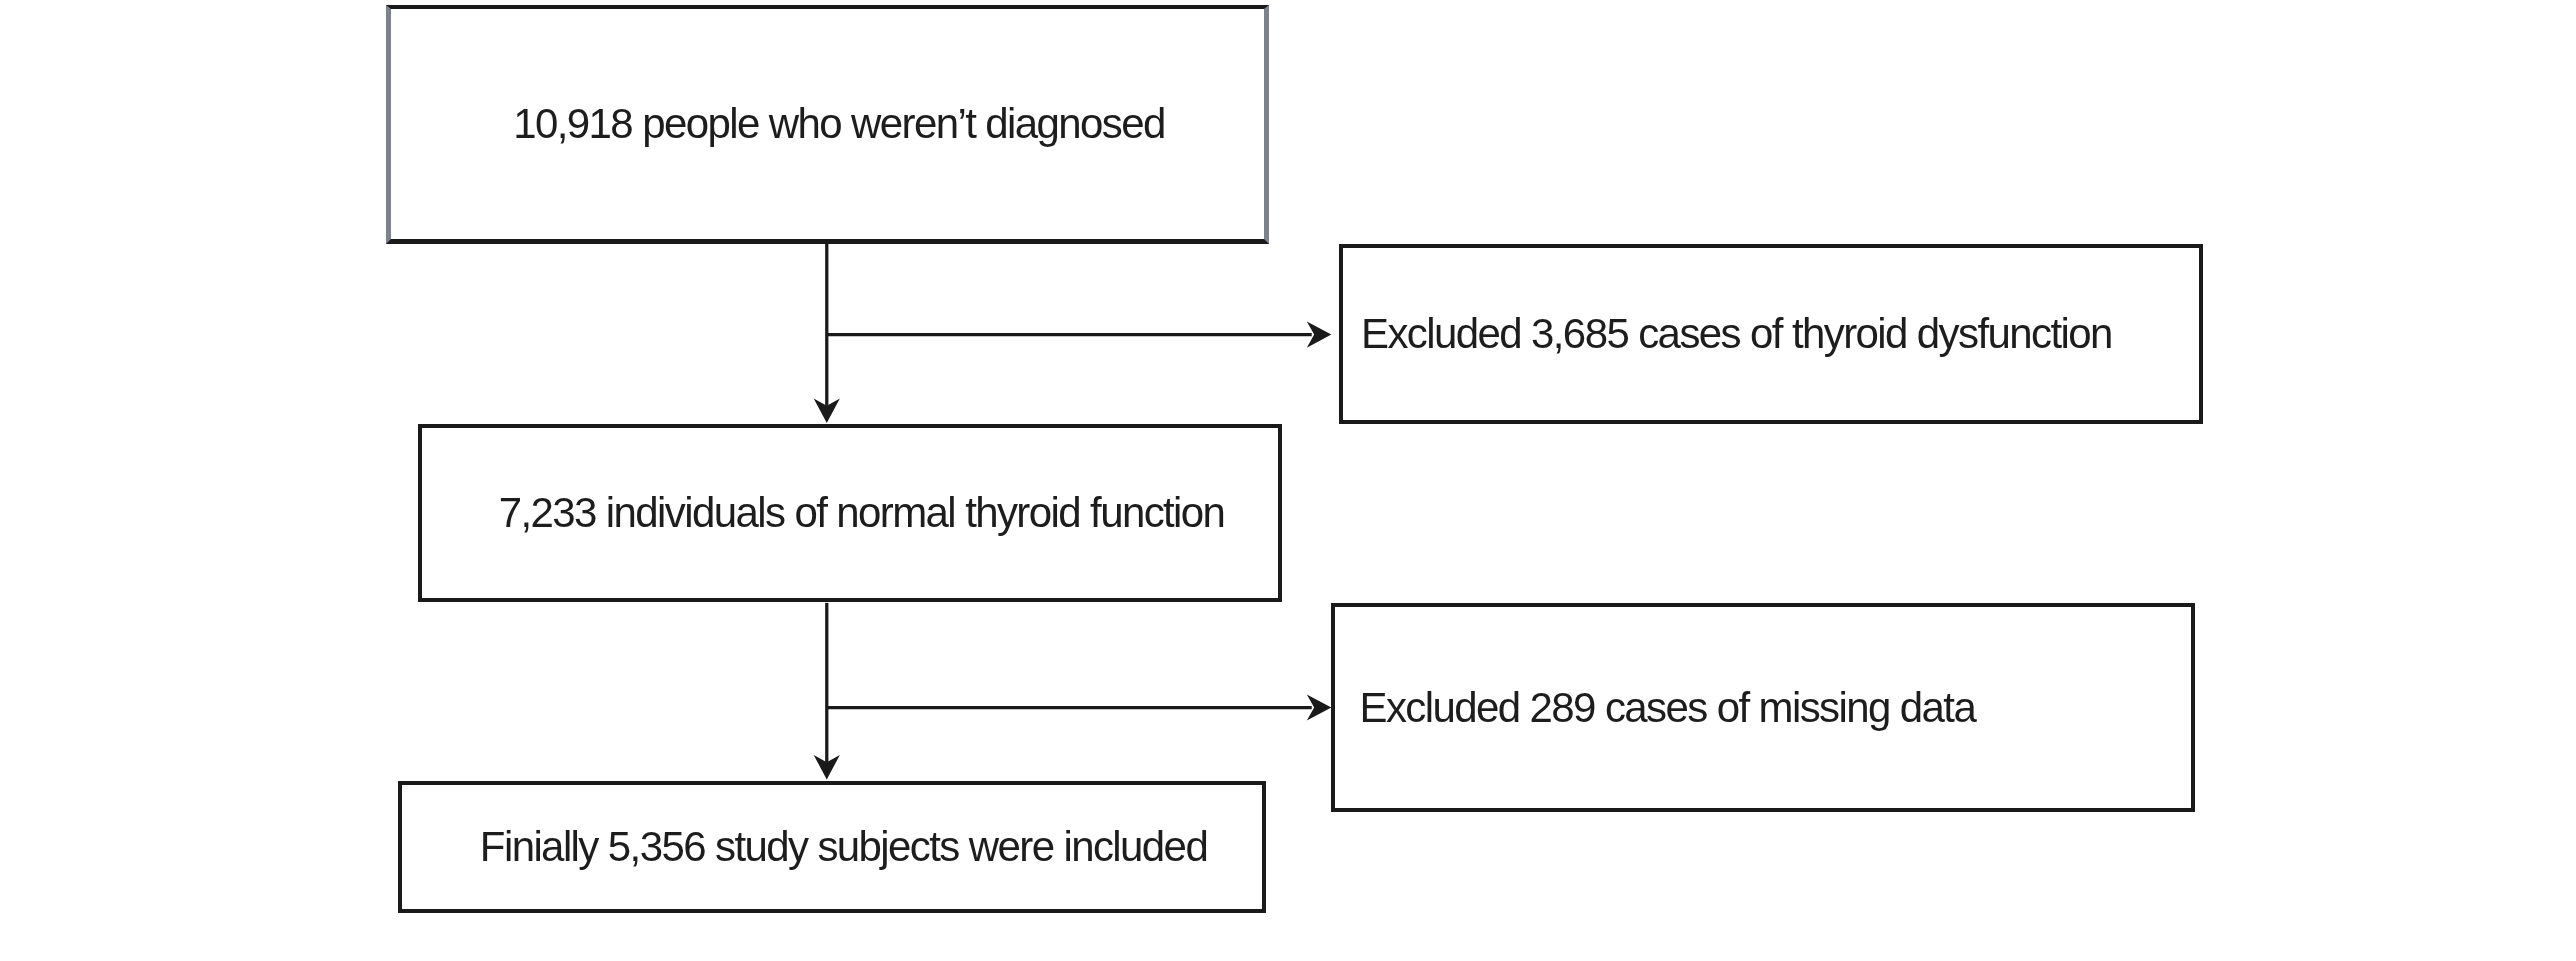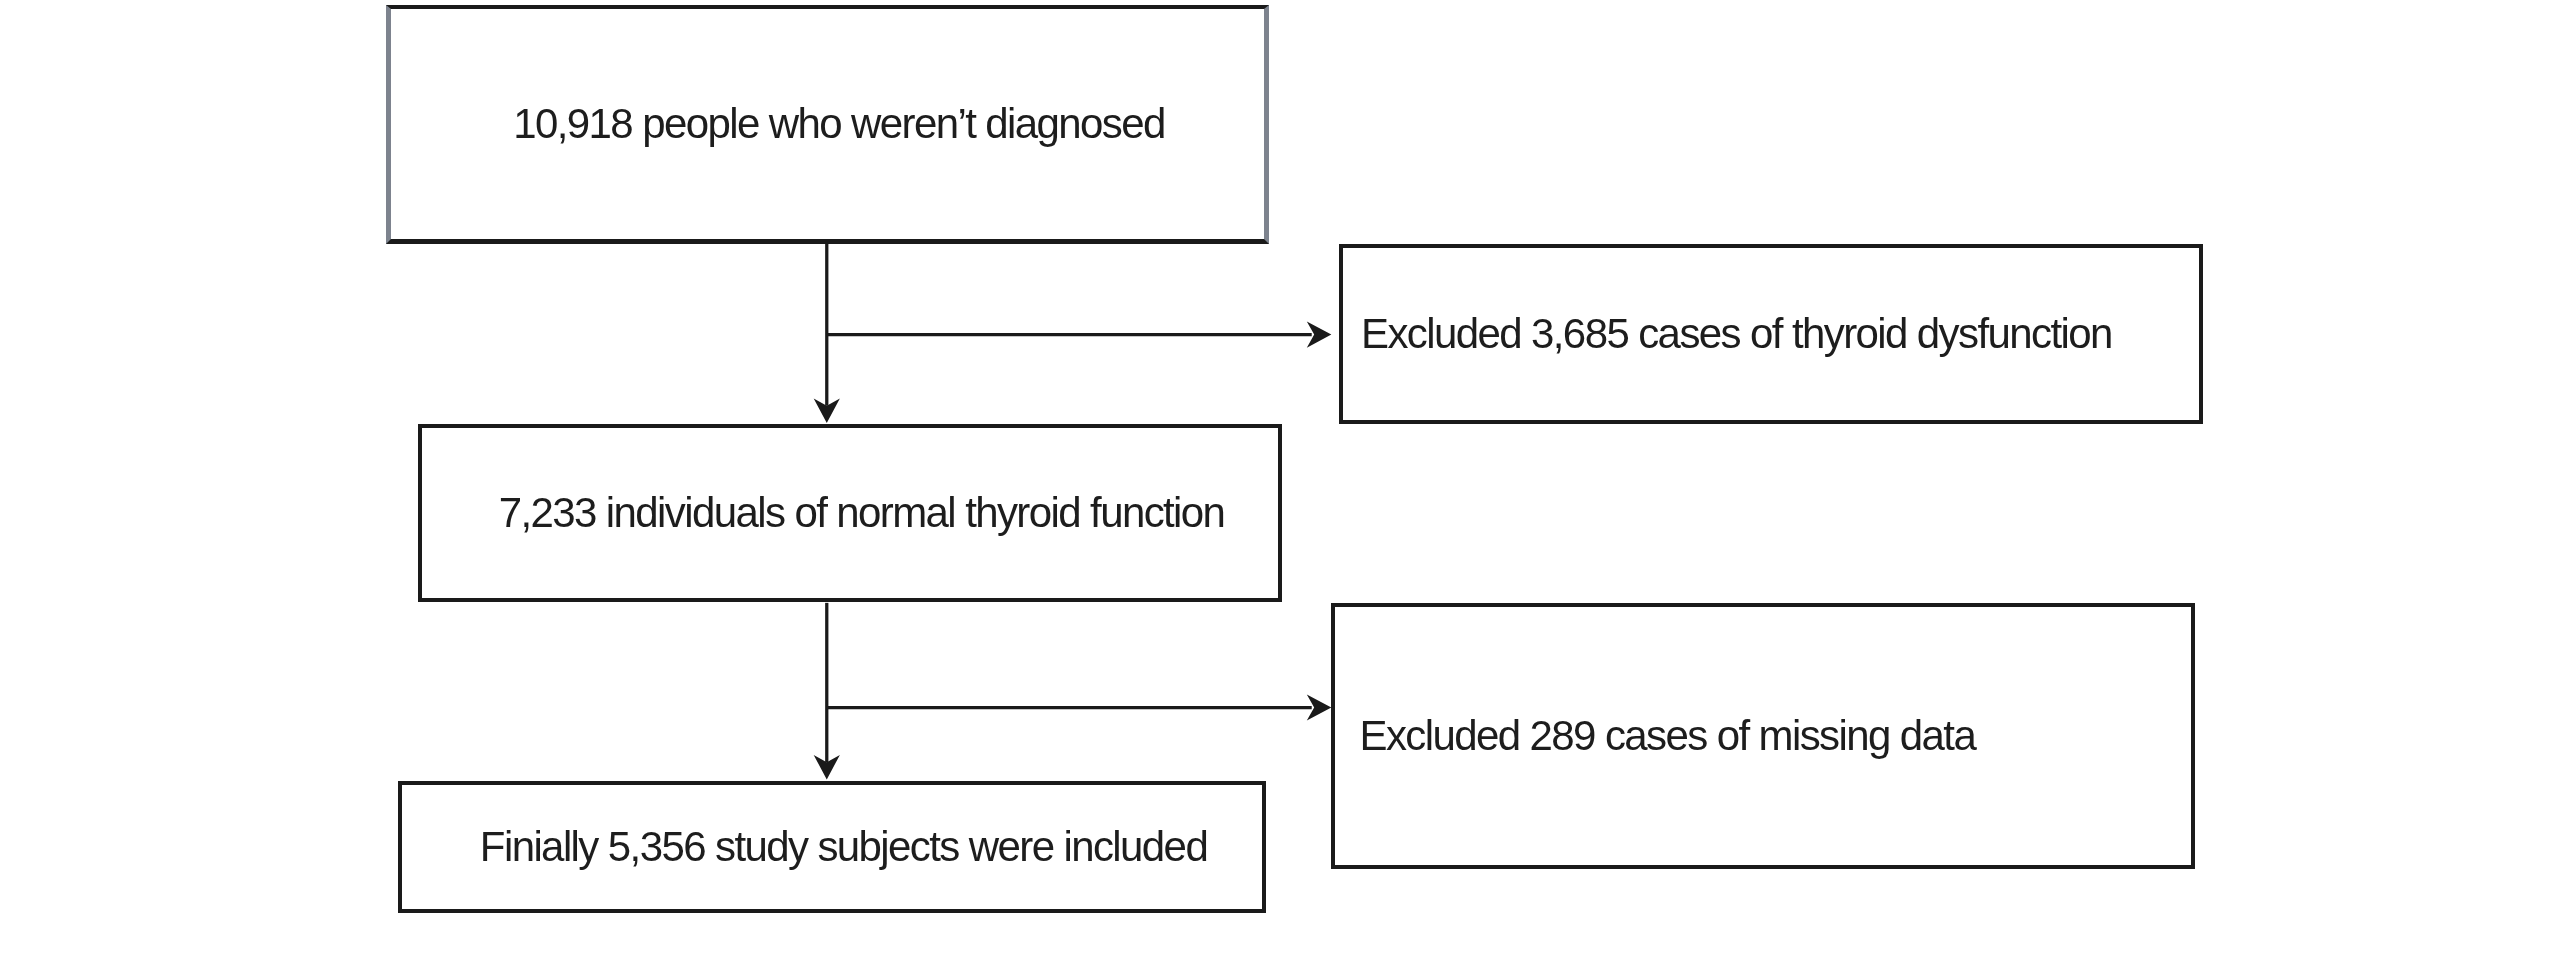--- a/index.html
+++ b/index.html
@@ -52,21 +52,21 @@
     border: 4.9px solid #1a1a1a;
     padding-left: 18px;
     margin-left: 8px;
   }
   #node-normal-thyroid {
     left: 394px; top: 424px; width: 864px; height: 178px;
     border: 4.1px solid #1a1a1a;
     margin-left: 24px;
   }
   #node-excluded-missing {
-    left: 1331px; top: 603px; width: 864px; height: 266px;
+    left: 1331px; top: 603px; width: 864px; height: 209px;
     border: 4.9px solid #1a1a1a;
     padding-left: 24.5px;
   }
   #node-final {
     left: 398px; top: 781px; width: 868px; height: 132px;
     border: 4.1px solid #1a1a1a;
   }
   .conn-line { stroke: #1a1a1a; stroke-width: 4; fill: none; }
   .conn-head { fill: #1a1a1a; stroke: none; }
 </style>

